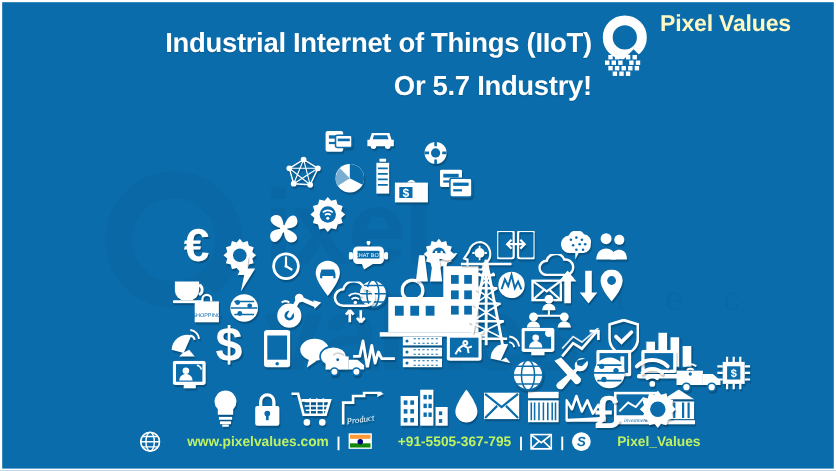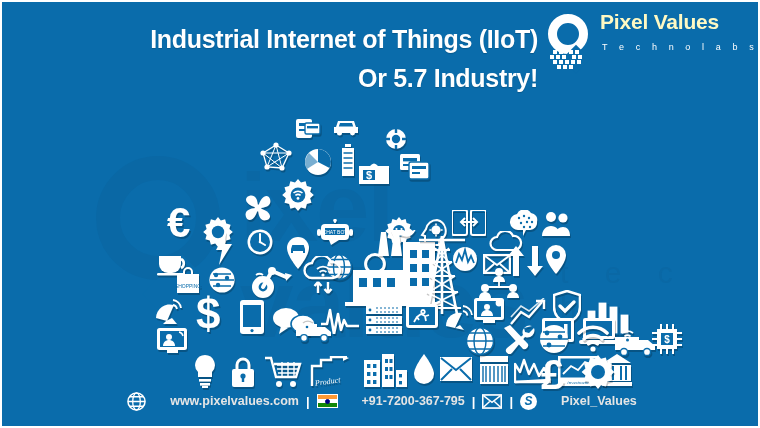--- a/index.html
+++ b/index.html
@@ -108,21 +108,21 @@
   }
 
   
   .footer{
     position:absolute;left:0;bottom:2px;width:760px;height:46px;
     display:flex;align-items:center;justify-content:center;
   }
   .fitems{display:flex;align-items:center;gap:0px;}
   .fitem{display:flex;align-items:center;}
   .fitem .txt{
-    color:#e5e5e5;font-size:12.5px;font-weight:bold;white-space:nowrap;
+    color:#bef264;font-size:12.5px;font-weight:bold;white-space:nowrap;
     margin-left:24px;
   }
   .sep{color:#ffffff;font-size:13px;font-weight:bold;margin:0 7px;}
   .globe-icon{width:19px;height:19px;display:block;}
   .flag{
     width:21px;height:14px;display:block;border:1px solid rgba(255,255,255,.35);
     box-sizing:border-box;position:relative;overflow:hidden;background:#fff;
   }
   .flag .fs{position:absolute;left:0;width:100%;height:33.33%;}
   .flag .f1{top:0;background:#ff9933;}
@@ -173,21 +173,20 @@
         <span class="pix" style="left:9px;top:46px"></span>
         <span class="pix" style="left:15px;top:46px"></span>
         <span class="pix" style="left:21px;top:46px"></span>
         <span class="pix" style="left:27px;top:46px"></span>
         <span class="pix" style="left:33px;top:46px"></span>
         <span class="pix" style="left:13px;top:51px"></span>
         <span class="pix" style="left:19px;top:51px"></span>
         <span class="pix" style="left:25px;top:51px"></span>
       </div>
       <div class="logo-name">Pixel Values</div>
-      <div class="logo-sub">T e c h n o l a b s</div>
     </div>
   </div>
 
   <div class="collage">
 
     <span class="ic" style="left:293px;top:11px">
       <svg width="26" height="24" viewBox="0 0 26 24">
           <rect x="1" y="2" width="16" height="19" rx="2" fill="#fff"></rect>
           <rect x="4" y="6" width="10" height="3" fill="#0a6cab"></rect>
           <rect x="4" y="12" width="10" height="2" fill="#0a6cab"></rect>
@@ -777,21 +776,21 @@
       </div>
       <span class="sep">|</span>
 
       <div class="fitem">
         <span class="flag">
           <span class="fs f1"></span>
             <span class="fs f2"></span>
             <span class="fs f3"></span>
           <span class="chakra"></span>
         </span>
-        <span class="txt">+91-7200-367-795</span>
+        <span class="txt">+91-5505-367-795</span>
       </div>
       <span class="sep">|</span>
 
       <div class="fitem">
         <svg class="mail-icon" viewBox="0 0 22 16">
             <rect x="0.8" y="0.8" width="20.4" height="14.4" fill="none" stroke="#fff" stroke-width="1.8"></rect>
             <path d="M1.6 1.6 L11 9 L20.4 1.6 M1.6 14.4 L8.4 8 M20.4 14.4 L13.6 8" stroke="#fff" stroke-width="1.6" fill="none"></path>
           </svg>
       </div>
       <span class="sep">|</span>

